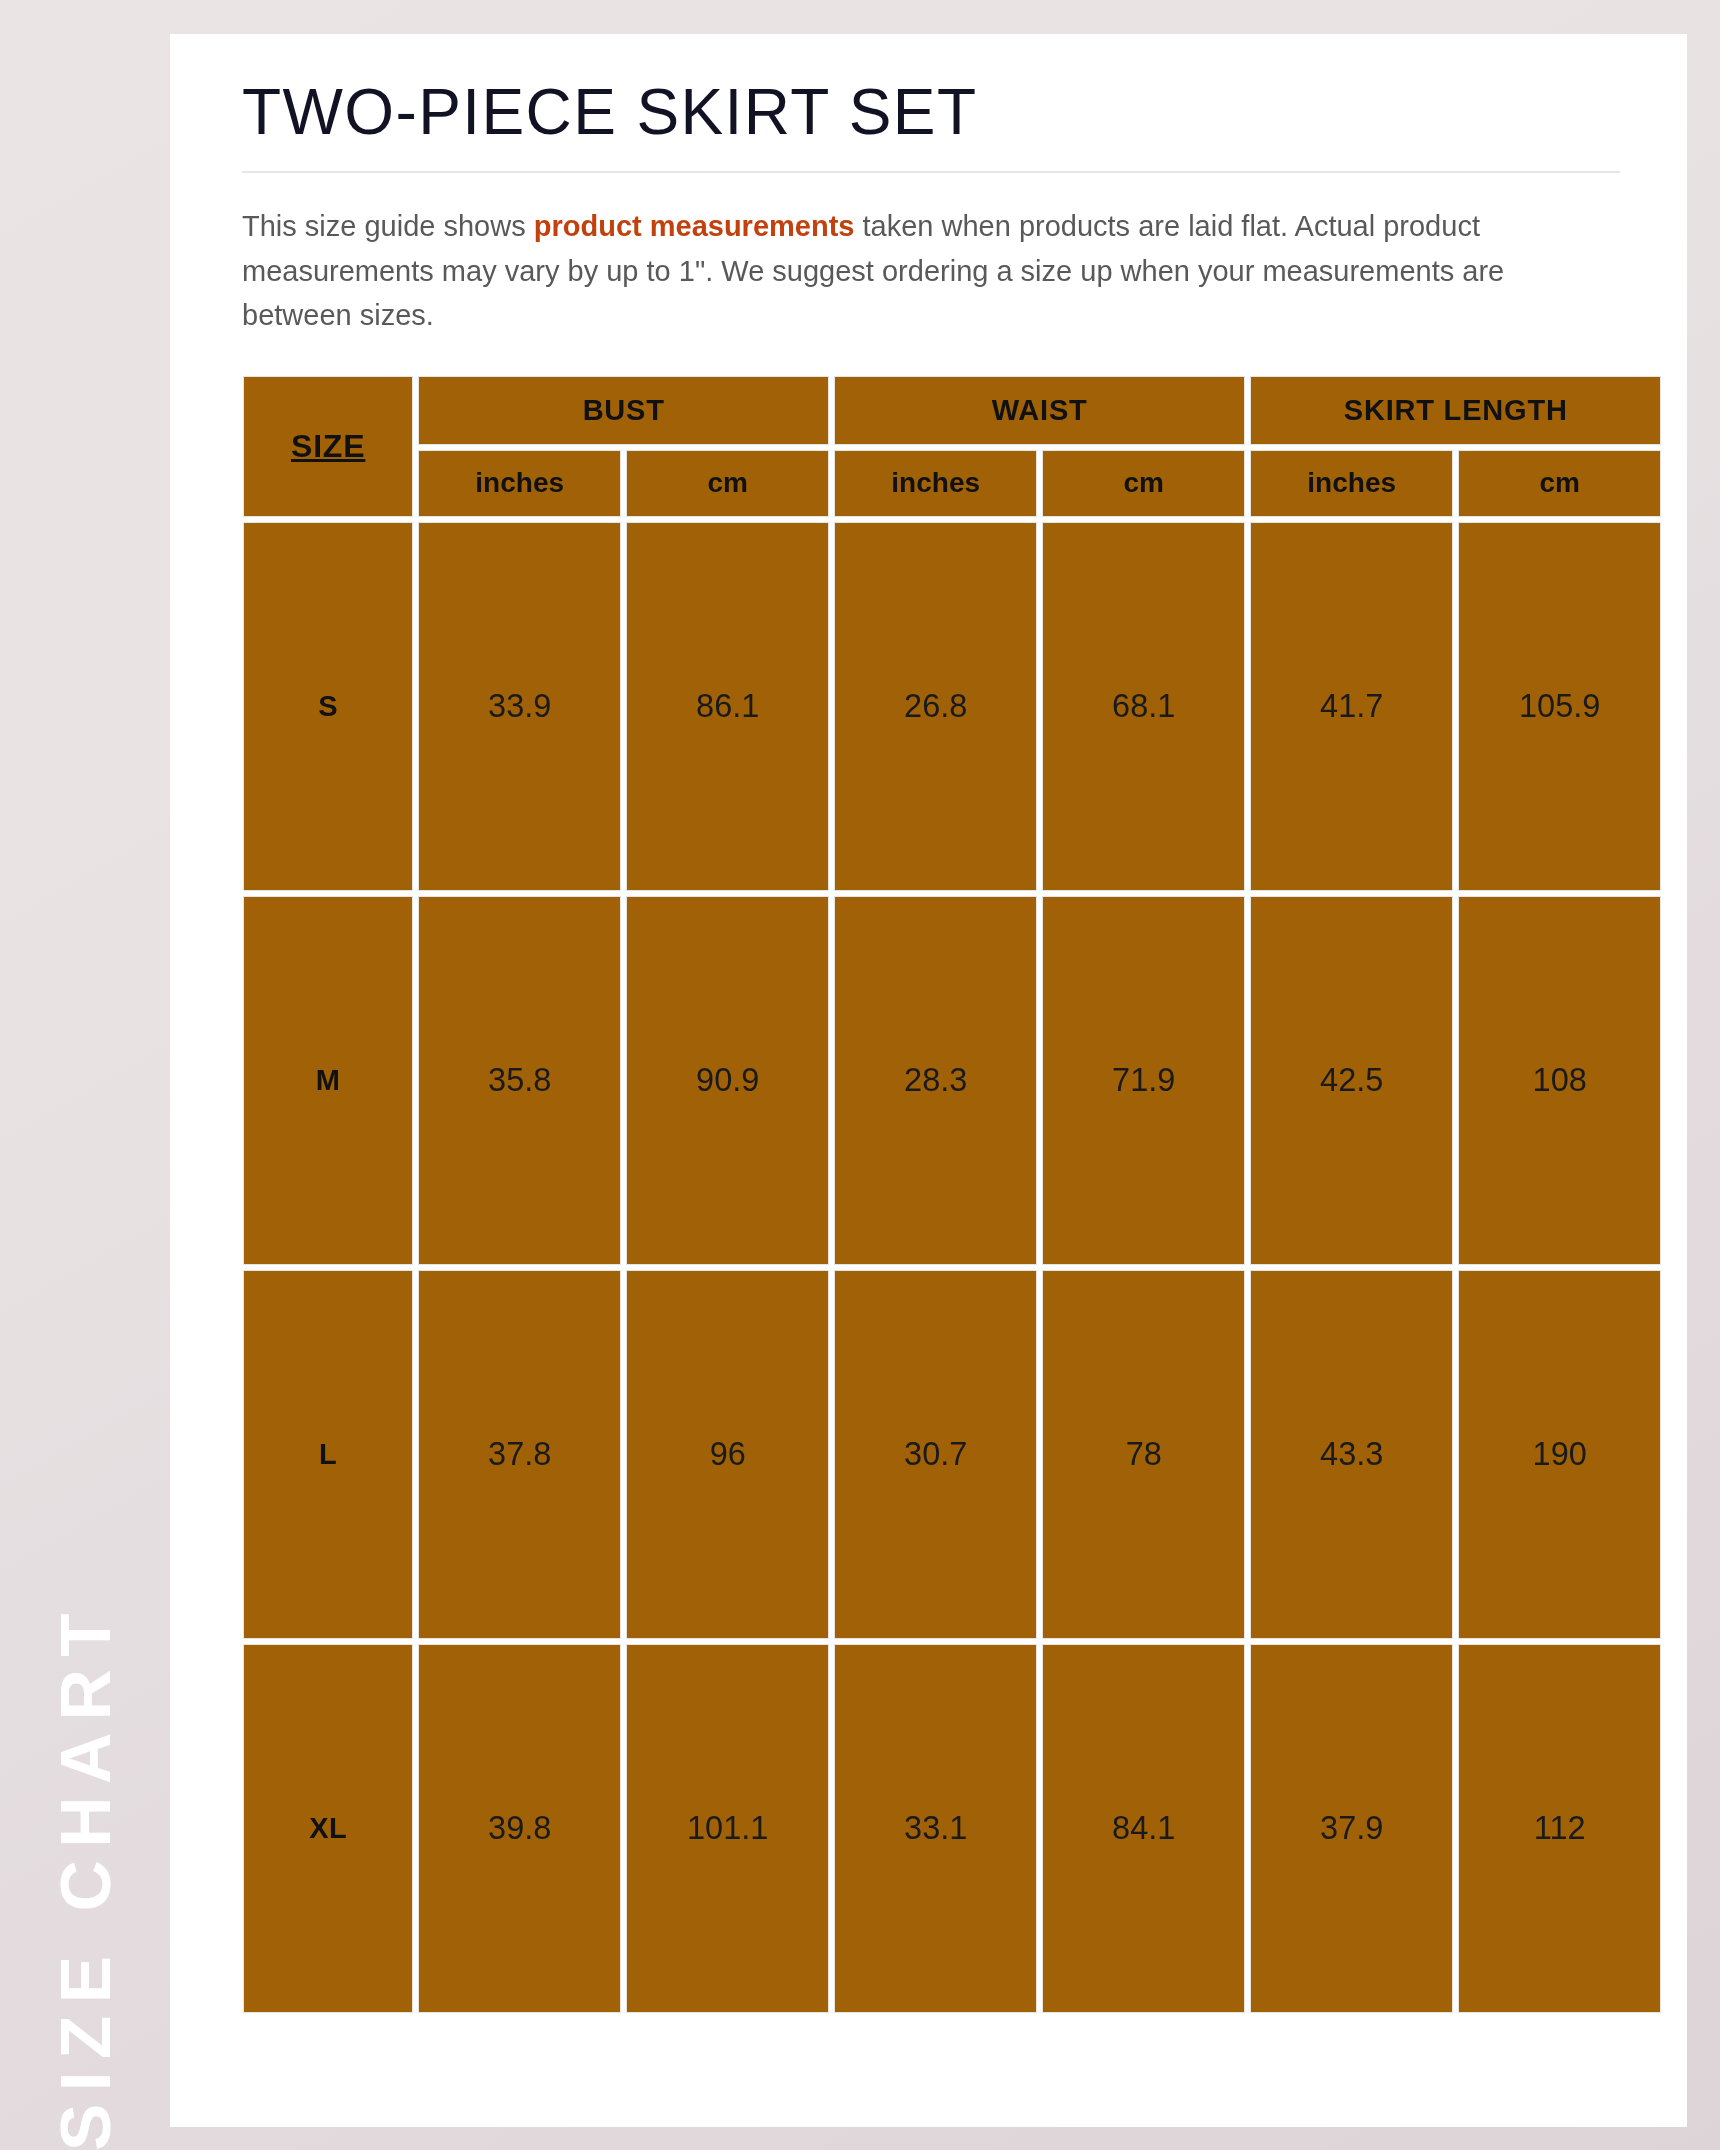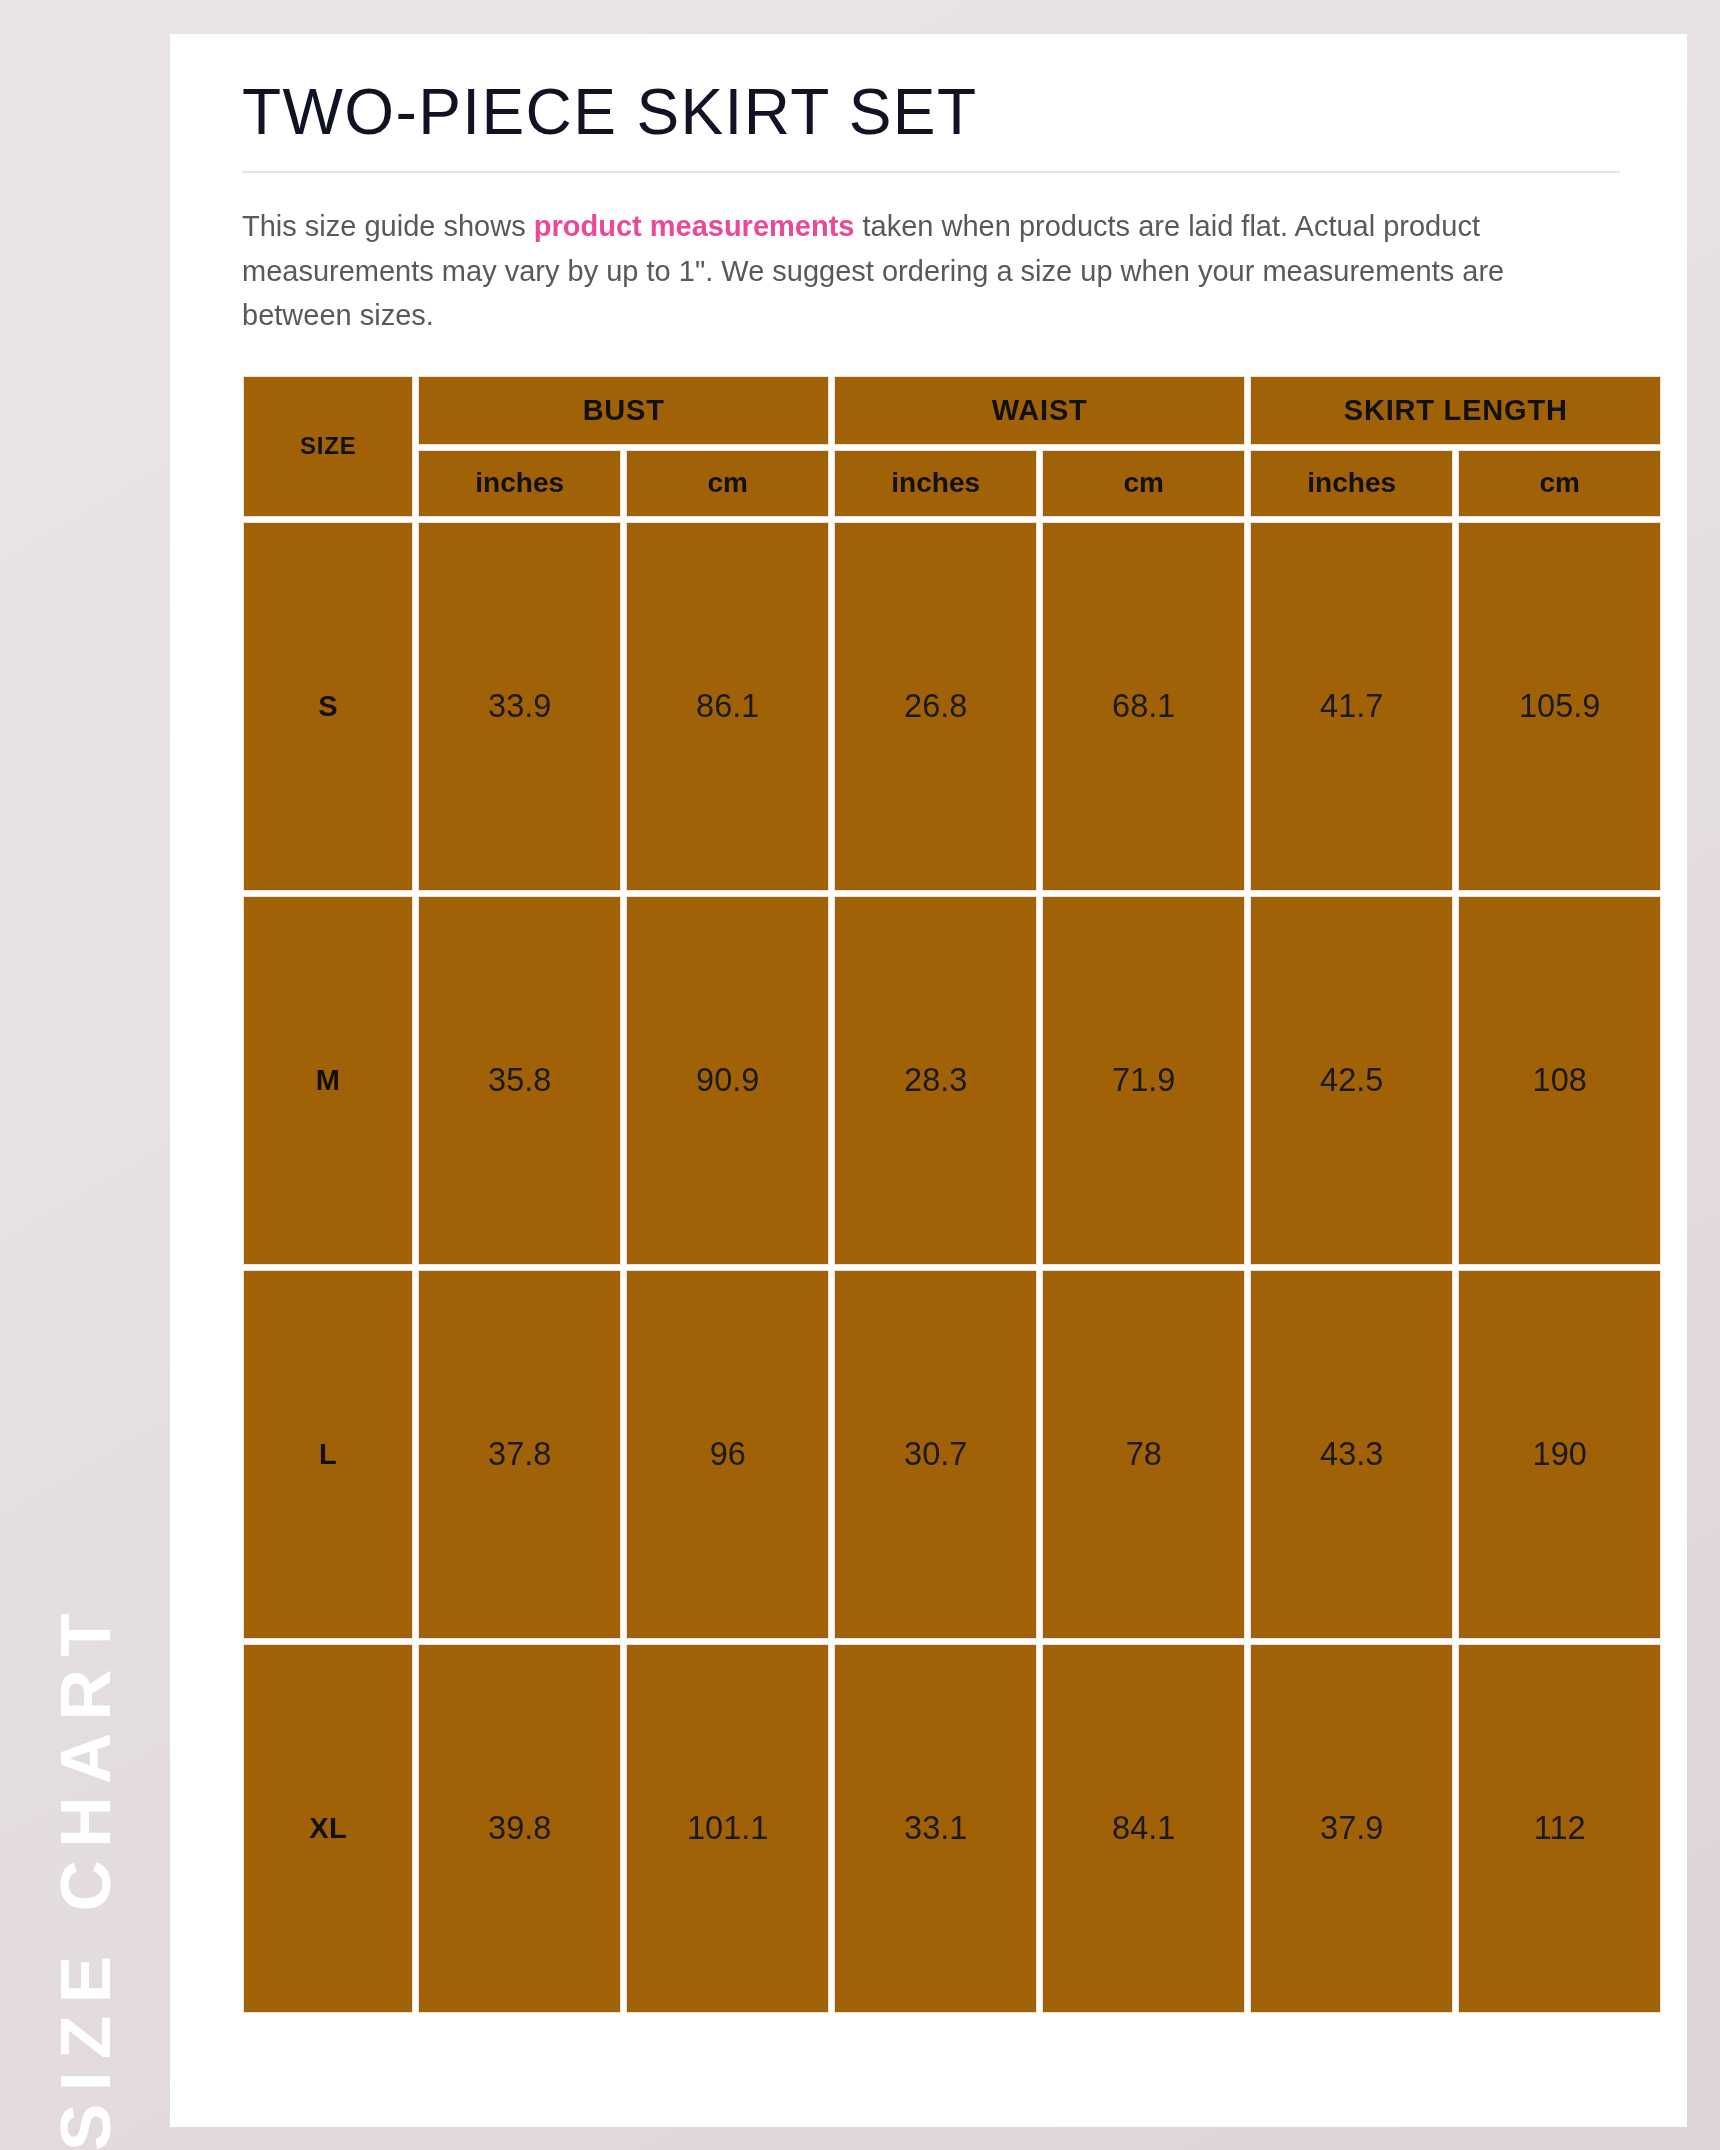--- a/index.html
+++ b/index.html
@@ -73,21 +73,21 @@
   }
 
   .description {
     margin-top: 31px;
     font-size: 29px;
     line-height: 1.52;
     color: #59595b;
     width: 1372px;
   }
   .description b {
-    color: #ec4899;
+    color: #c2410c;
     font-weight: bold;
     text-align: right;
   }
 
   
   table.size-table {
     margin-top: 34px;
     border-collapse: separate;
     border-spacing: 5.7px;
     table-layout: fixed;
@@ -98,24 +98,25 @@
   table.size-table th,
   table.size-table td {
     border: 1.9px solid #e4e4e4;
     text-align: center;
     vertical-align: middle;
     background: #a16207;
   }
 
   th.size-head {
     width: 170px;
-    font-size: 24px;
+    font-size: 32px;
     font-weight: bold;
     color: #111111;
     letter-spacing: 0.8px;
+    text-decoration: underline;
   }
 
   th.group-head {
     height: 65px;
     font-size: 29px;
     font-weight: bold;
     color: #111111;
     letter-spacing: 0.8px;
   }
 

